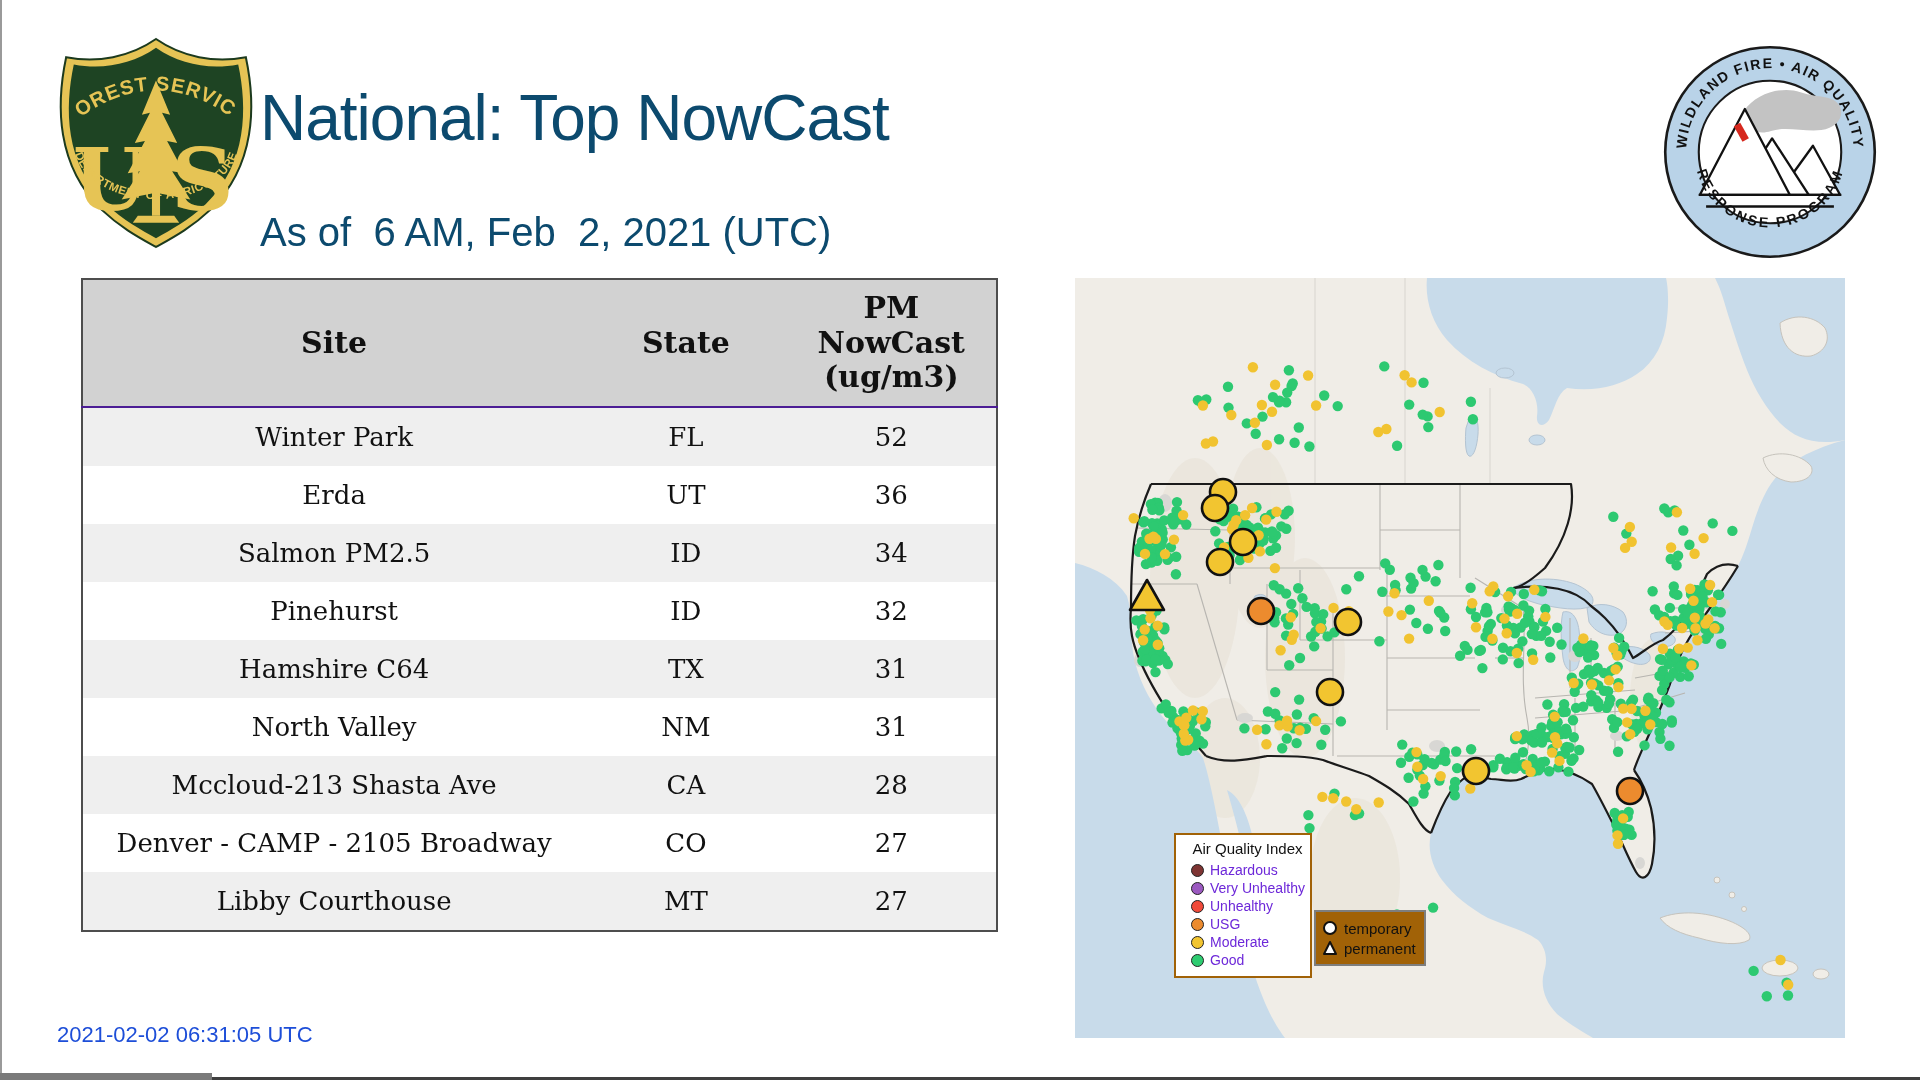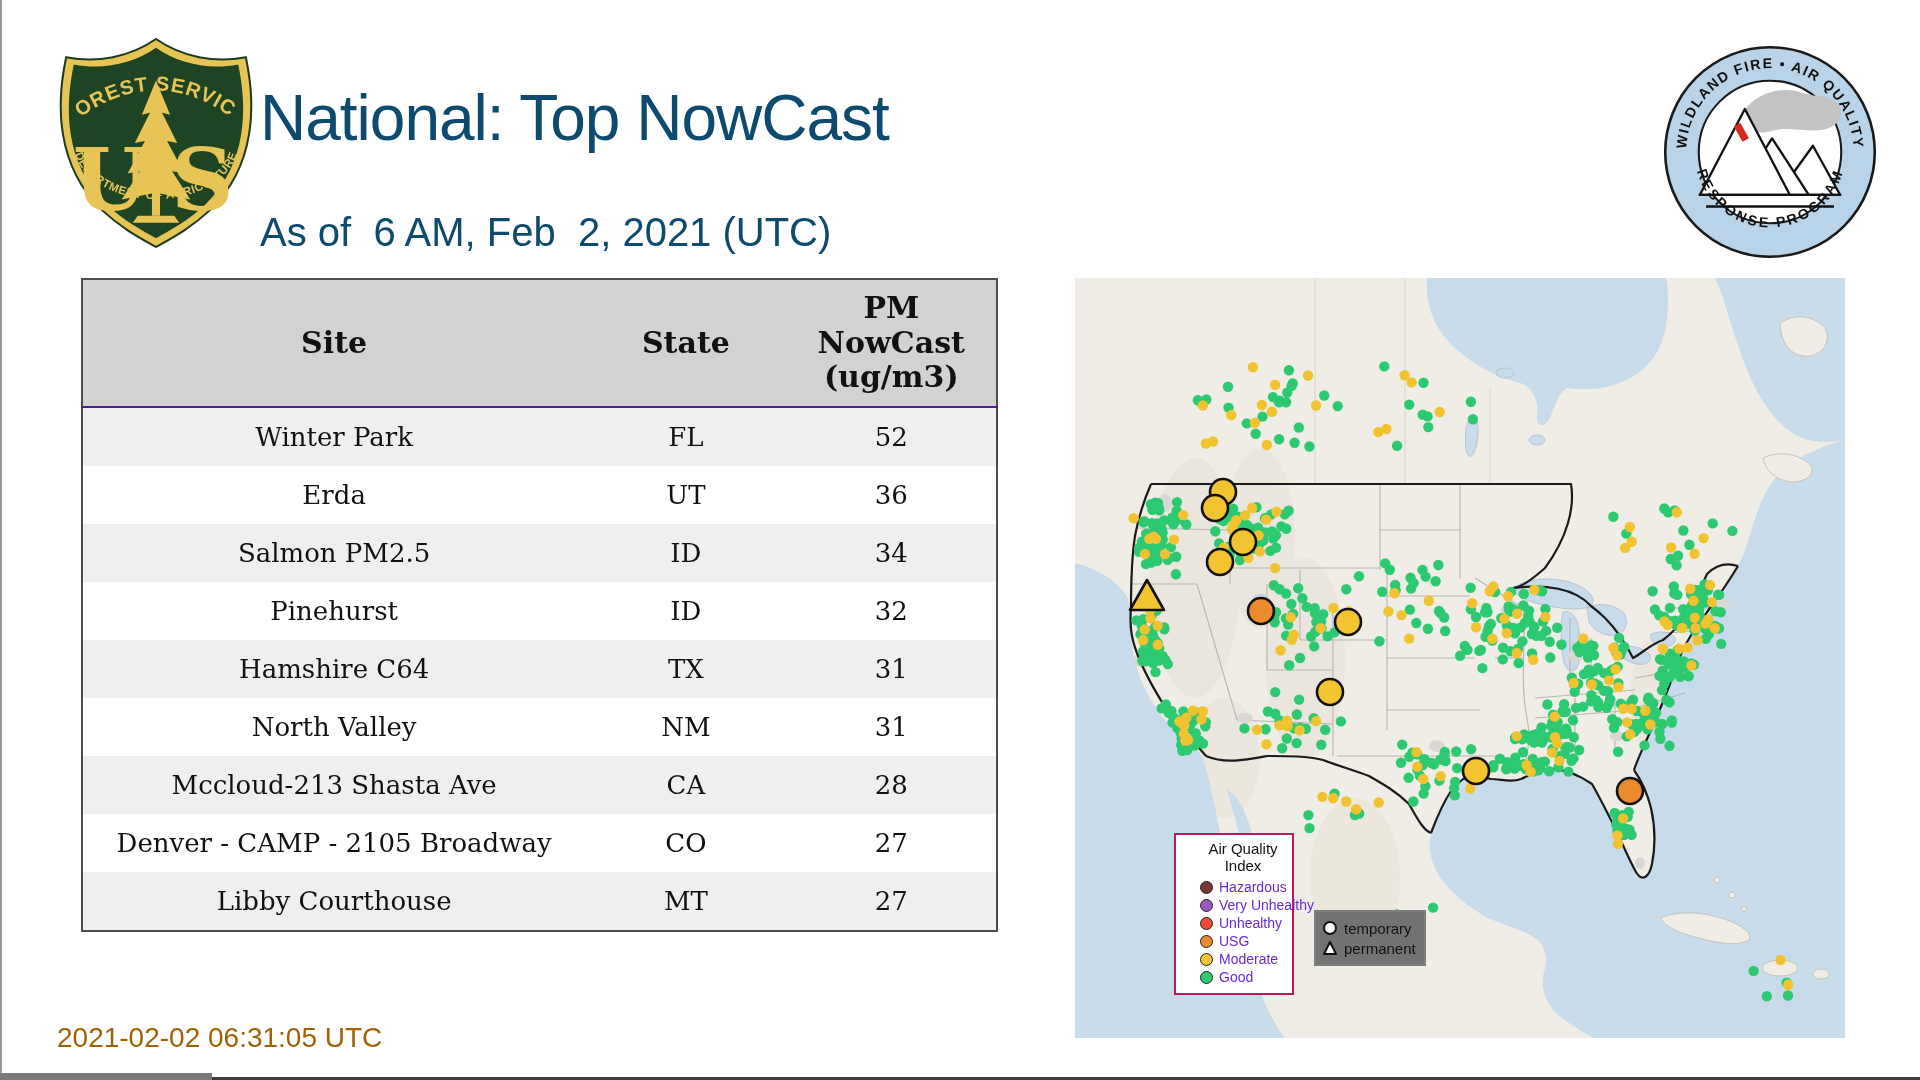--- a/index.html
+++ b/index.html
@@ -19,34 +19,34 @@
   table.aq-table{position:absolute;left:81px;top:278px;width:917px;border-collapse:collapse;
     border:2px solid #4d4d4d;table-layout:fixed;font-family:"DejaVu Serif",serif;color:#111;}
   table.aq-table col.c-site{width:55%;} table.aq-table col.c-state{width:22%;} table.aq-table col.c-val{width:23%;}
   table.aq-table th{height:124px;background:#d2d2d2;font-size:30px;font-weight:bold;
     text-align:center;vertical-align:middle;white-space:pre-line;line-height:1.15;
     border-bottom:2px solid #4c1d95;}
   table.aq-table td{height:58px;font-size:26px;text-align:center;vertical-align:middle;padding:0 20px;}
   table.aq-table tbody tr:nth-child(odd){background:#efefef;}
   table.aq-table tbody tr:nth-child(even){background:#ffffff;}
 
-  .timestamp{position:absolute;left:57px;top:1022px;font-size:28px;color:#a16207;}
+  .timestamp{position:absolute;left:57px;top:1022px;font-size:22px;color:#1d4ed8;}
 
   .map{position:absolute;left:1075px;top:278px;width:770px;height:760px;}
   .map svg.basemap{position:absolute;left:0;top:0;}
 
-  .aqi-legend{position:absolute;left:99px;top:555px;width:120px;background:#ffffff;
-    border:2px solid #be185d;padding:5px 6px 7px 24px;box-sizing:border-box;}
+  .aqi-legend{position:absolute;left:99px;top:555px;width:138px;background:#ffffff;
+    border:2px solid #a16207;padding:5px 6px 7px 15px;box-sizing:border-box;}
   .aqi-legend .legend-title{font-size:15px;color:#111;text-align:center;margin-bottom:4px;}
   .legend-row{display:flex;align-items:center;height:18px;}
   .legend-swatch{width:13px;height:13px;border-radius:50%;border:1.6px solid #222;
     margin-right:6px;flex:0 0 auto;box-sizing:border-box;}
   .legend-label{font-size:14px;color:#6d28d9;white-space:nowrap;}
 
-  .marker-legend{position:absolute;left:239px;top:632px;width:112px;background:#737373;
+  .marker-legend{position:absolute;left:239px;top:632px;width:112px;background:#a16207;
     border:2px solid #7e7e7e;padding:6px 6px;box-sizing:border-box;}
   .marker-row{display:flex;align-items:center;height:20px;}
   .marker-glyph{width:18px;flex:0 0 auto;margin-right:4px;display:flex;align-items:center;}
   .marker-label{font-size:15px;color:#111;white-space:nowrap;}
 </style>
 </head>
 <body>
 
 <div class="slide">
 

